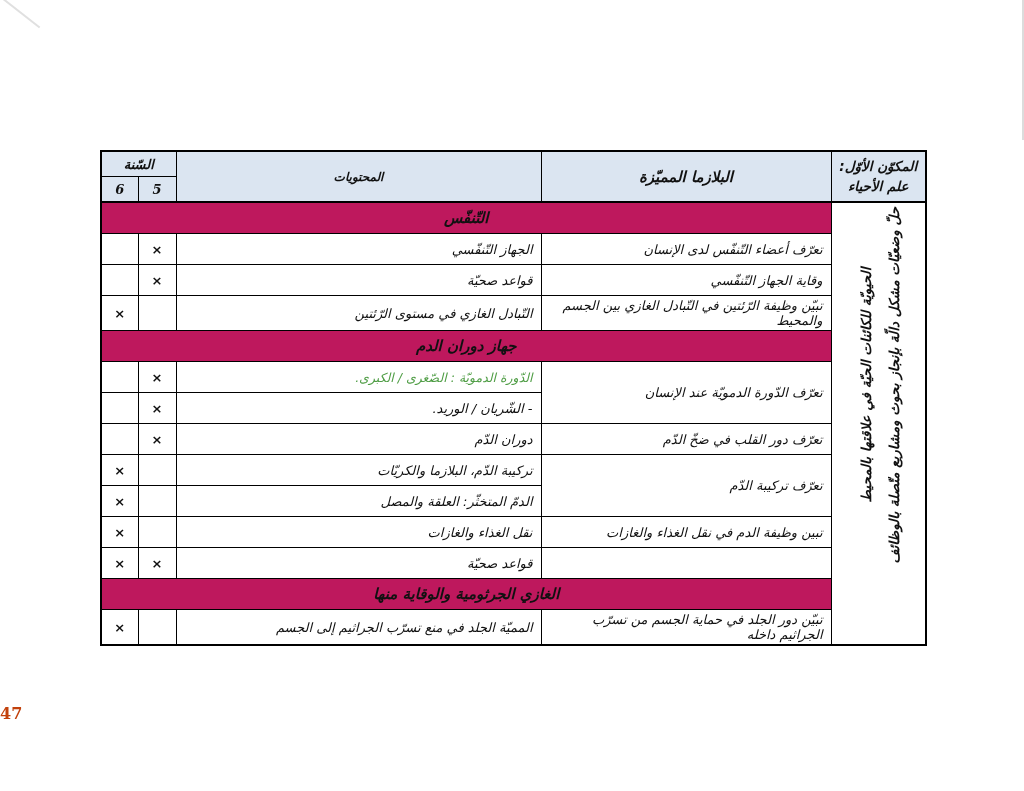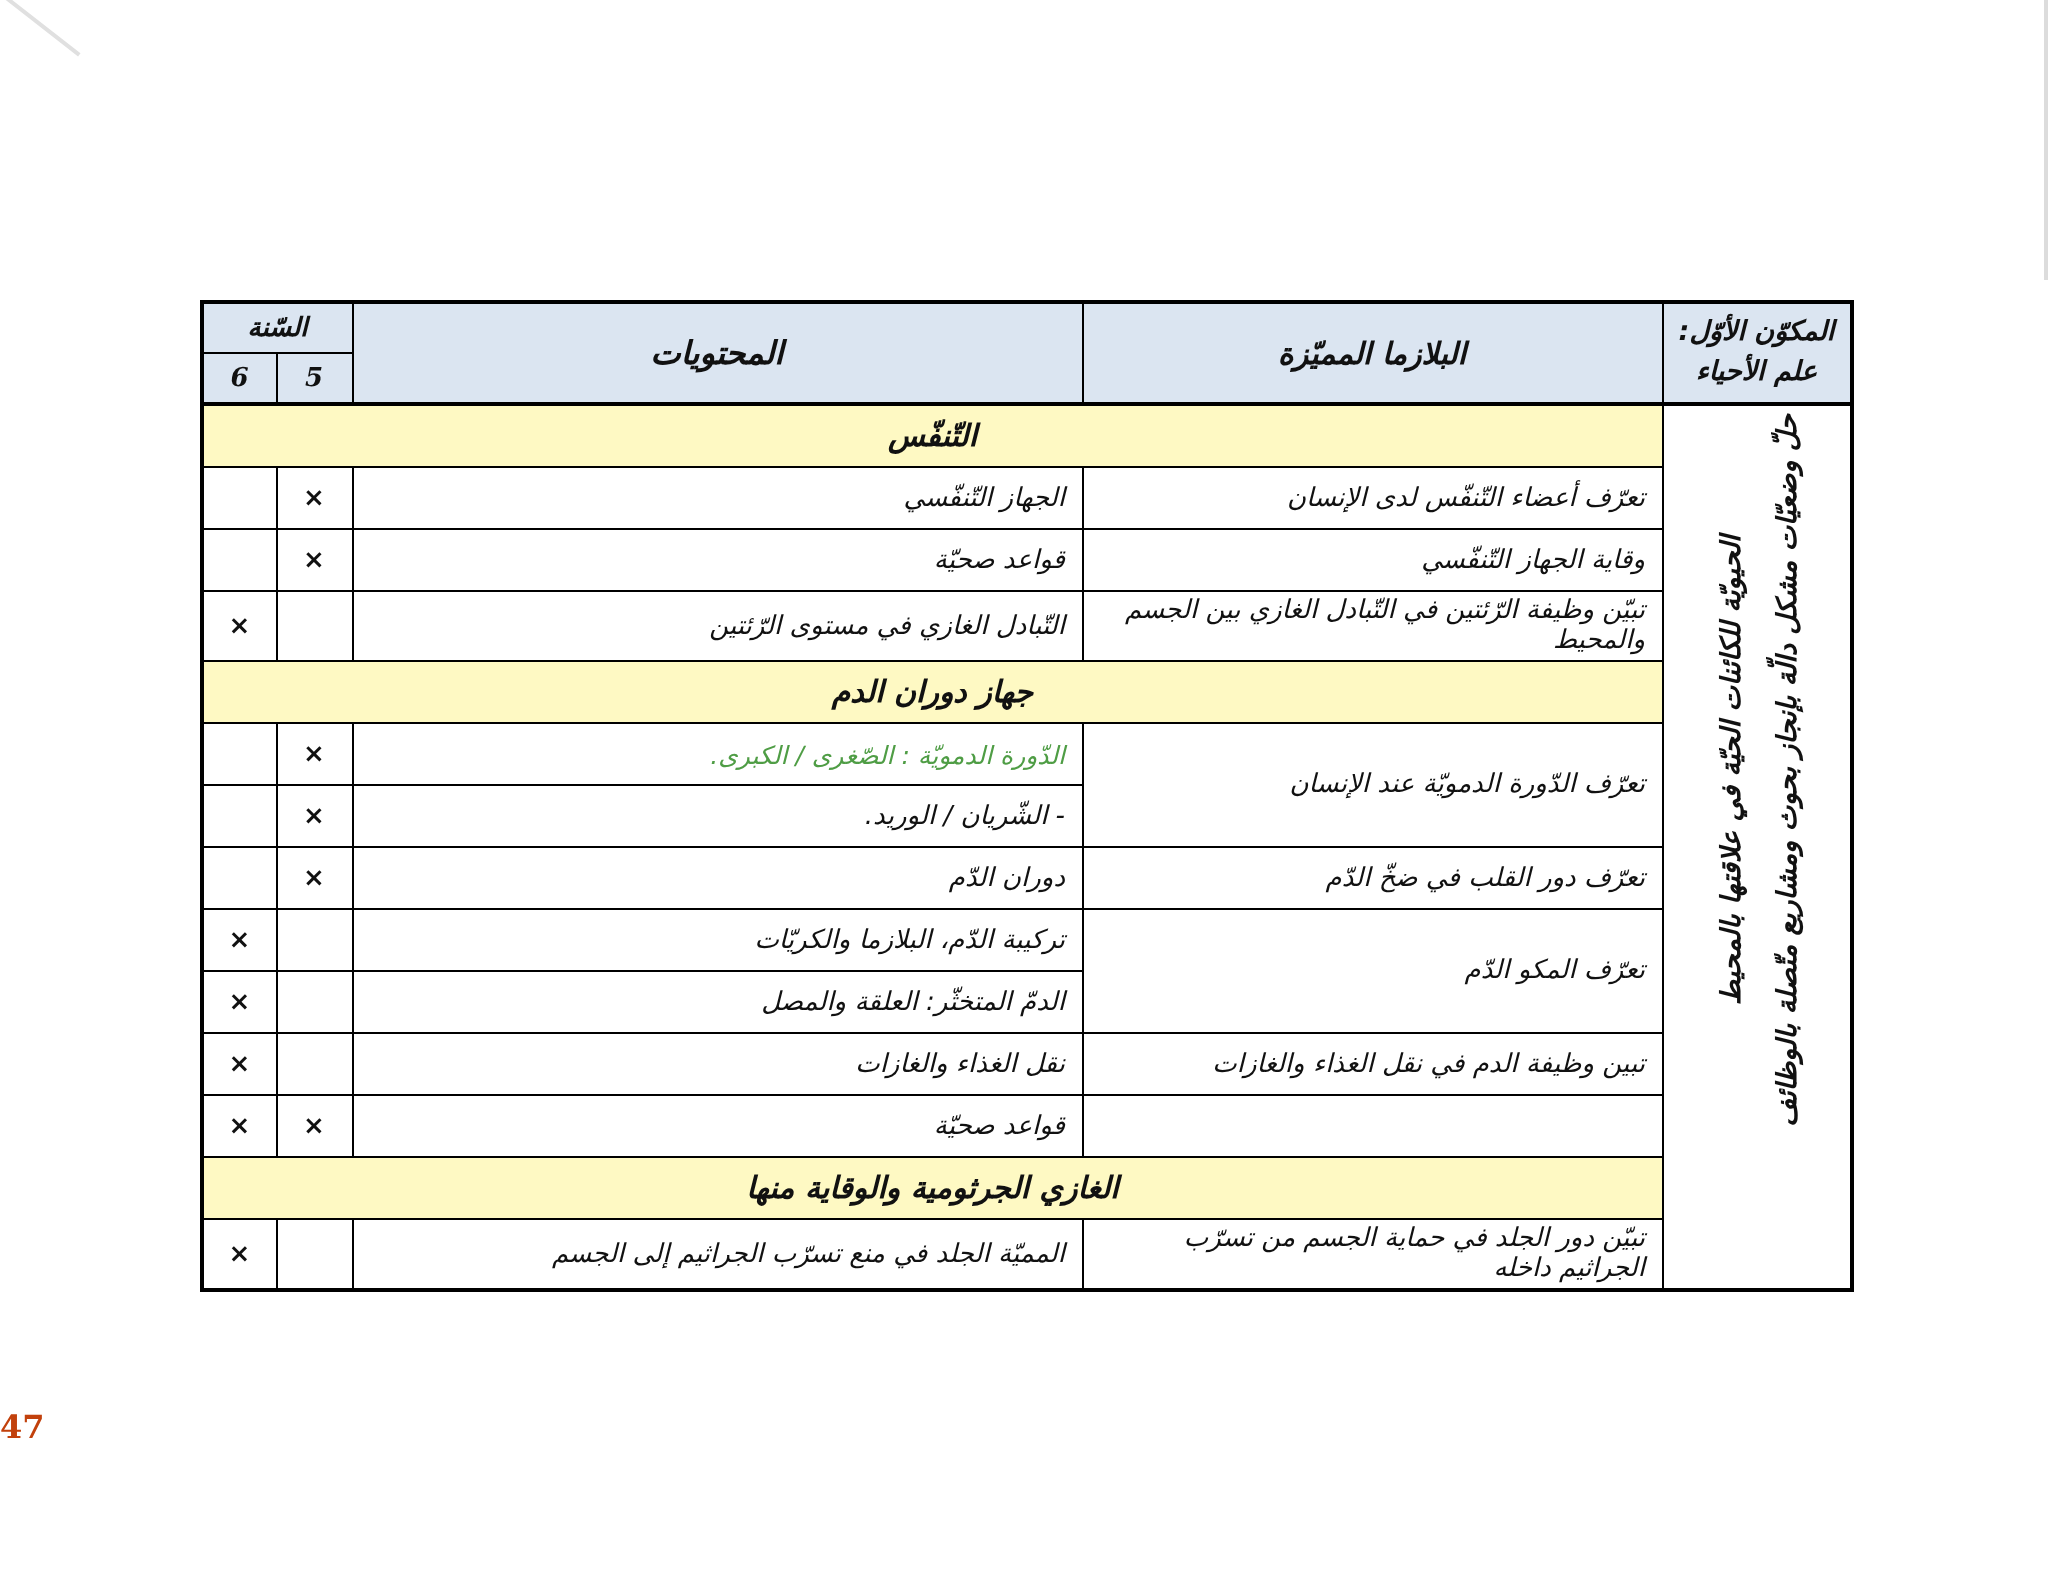--- a/index.html
+++ b/index.html
@@ -42,28 +42,28 @@
     font-style:italic;
   }
   thead td{
     background:var(--header-bg);
     text-align:center;
     font-weight:bold;
     border-bottom-width:2px;
     padding:1px 4px;
   }
   thead tr:first-child td[colspan]{border-bottom-width:1px;}
-  td.hdr-contents{font-size:16px;}
+  td.hdr-contents{font-size:12px;}
   td.hdr-objectives{font-size:15px;}
   td.hdr-component{font-size:13.5px;line-height:1.45;}
   td.hdr-year{font-size:13px;height:22px;}
   td.ynum{font-size:13px;height:22px;font-family:"DejaVu Serif",serif;}
   tbody td{height:26px;}
   td.section-cell{
-    text-align:center;font-weight:bold;font-size:15px;background:#fef9c3;
+    text-align:center;font-weight:bold;font-size:15px;background:#be185d;
   }
   td.obj-cell,td.content-cell{text-align:right;}
   td.content-green{
     color:var(--green);font-style:italic;font-size:12.5px;
   }
   td.mark-cell{
     text-align:center;font-weight:bold;font-size:13px;padding:0;
     font-family:"DejaVu Sans",sans-serif;
   }
   td.vcell{
@@ -161,21 +161,21 @@
             <td class="mark-cell">×</td>
             <td class="mark-cell"></td>
           </tr>
           <tr>
             <td class="obj-cell">تعرّف دور القلب في ضخّ الدّم</td>
             <td class="content-cell">دوران الدّم</td>
             <td class="mark-cell">×</td>
             <td class="mark-cell"></td>
           </tr>
           <tr>
-            <td class="obj-cell" rowspan="2">تعرّف المكو الدّم</td>
+            <td class="obj-cell" rowspan="2">تعرّف تركيبة الدّم</td>
             <td class="content-cell">تركيبة الدّم، البلازما والكريّات</td>
             <td class="mark-cell"></td>
             <td class="mark-cell">×</td>
           </tr>
           <tr>
             <td class="content-cell">الدمّ المتخثّر: العلقة والمصل</td>
             <td class="mark-cell"></td>
             <td class="mark-cell">×</td>
           </tr>
           <tr>

